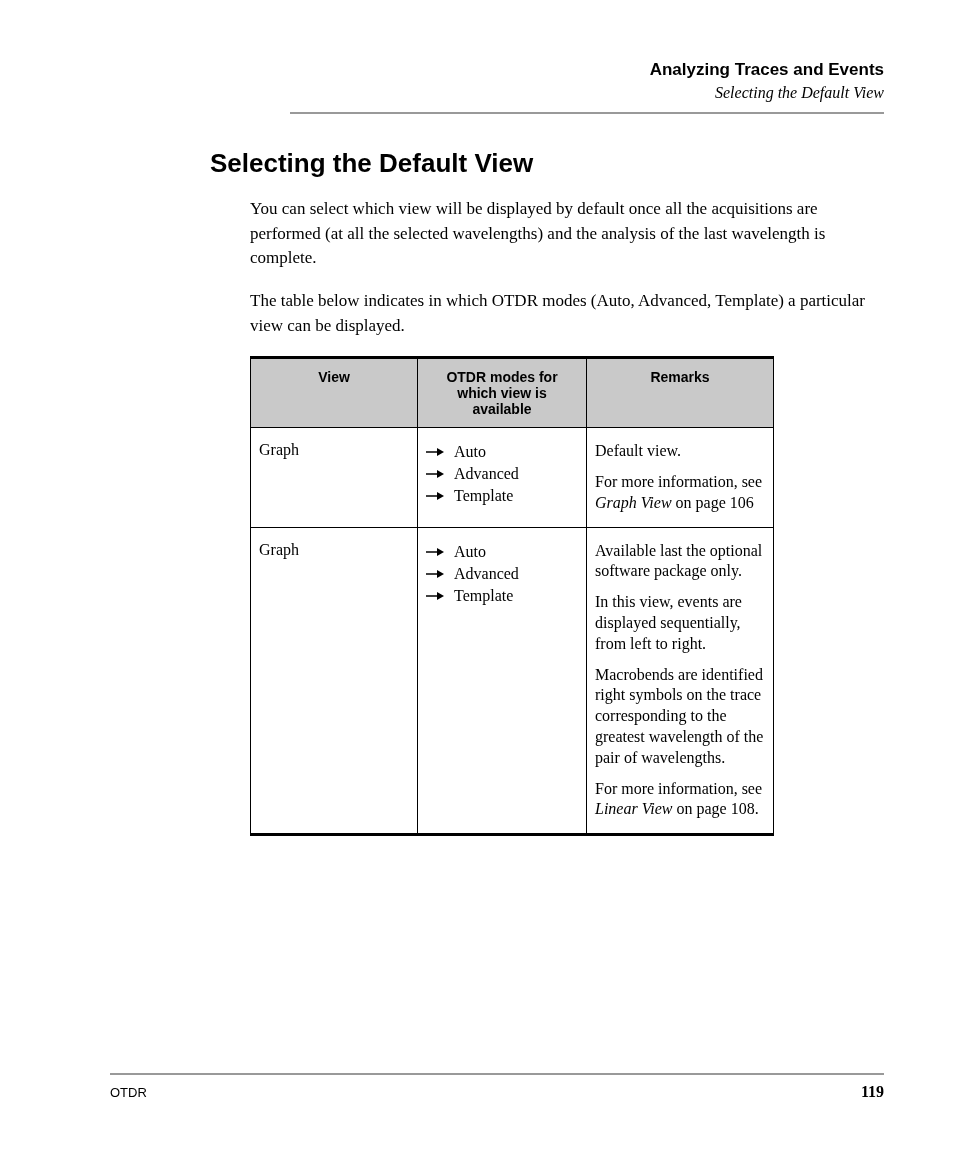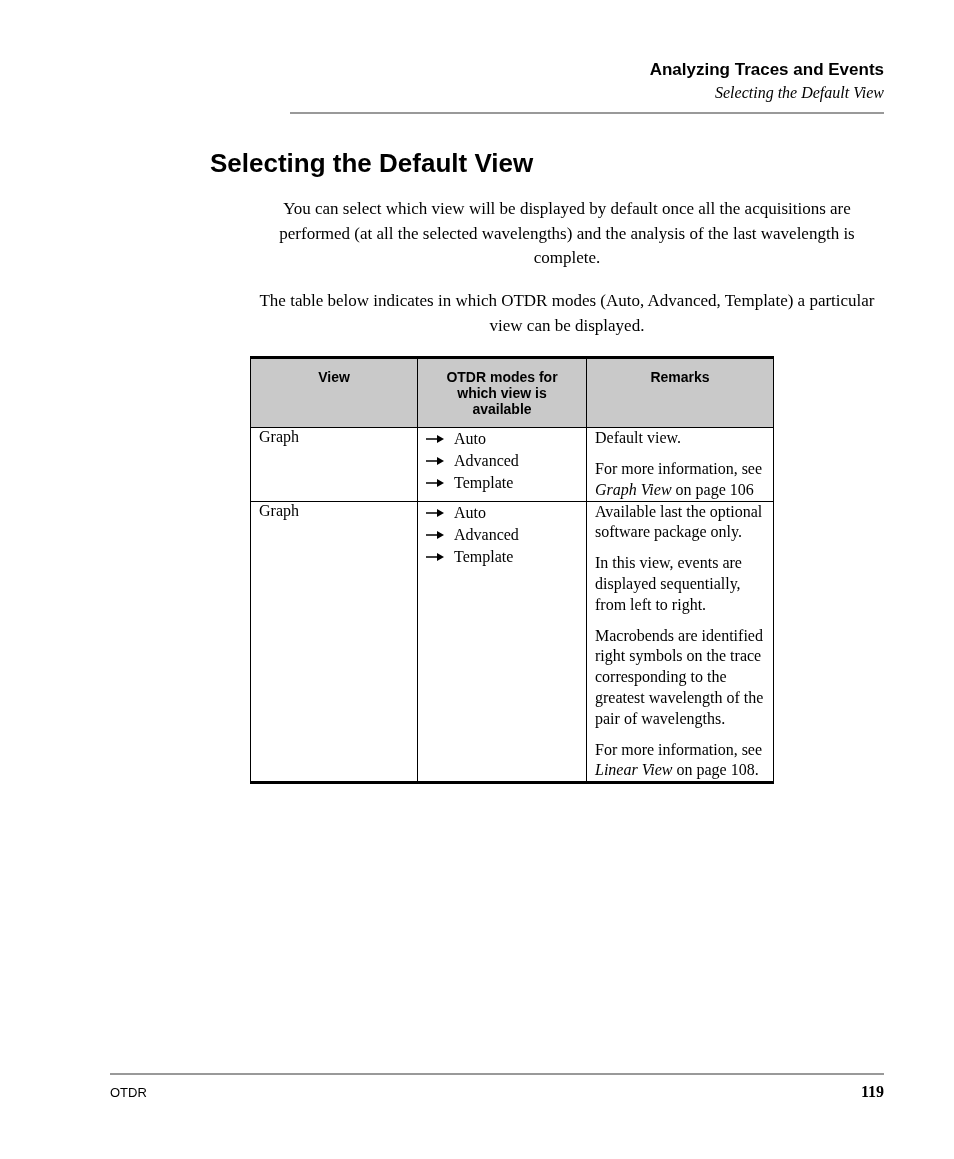--- a/index.html
+++ b/index.html
@@ -40,32 +40,32 @@
     font-family: Verdana, Arial, sans-serif;
     font-weight: 700;
     font-size: 26px;
     margin: 34px 0 18px 100px;
   }
   .body-text {
     margin-left: 140px;
     font-size: 17px;
     line-height: 1.45;
   }
-  .body-text p { margin: 0 0 18px 0; text-align: center; }
+  .body-text p { margin: 0 0 18px 0; }
 
   table.view-table {
     margin-left: 140px;
     border-collapse: collapse;
     width: 524px;
     border-top: 3px solid #000;
     border-bottom: 3px solid #000;
   }
   table.view-table th, table.view-table td {
     border: 1px solid #000;
-    padding: 0 8px;
+    padding: 13px 8px;
     vertical-align: top;
     font-size: 16px;
   }
   table.view-table th {
     background: #c9c9c9;
     font-family: Verdana, Arial, sans-serif;
     font-weight: 700;
     text-align: center;
     font-size: 14px;
     padding: 10px 8px;

